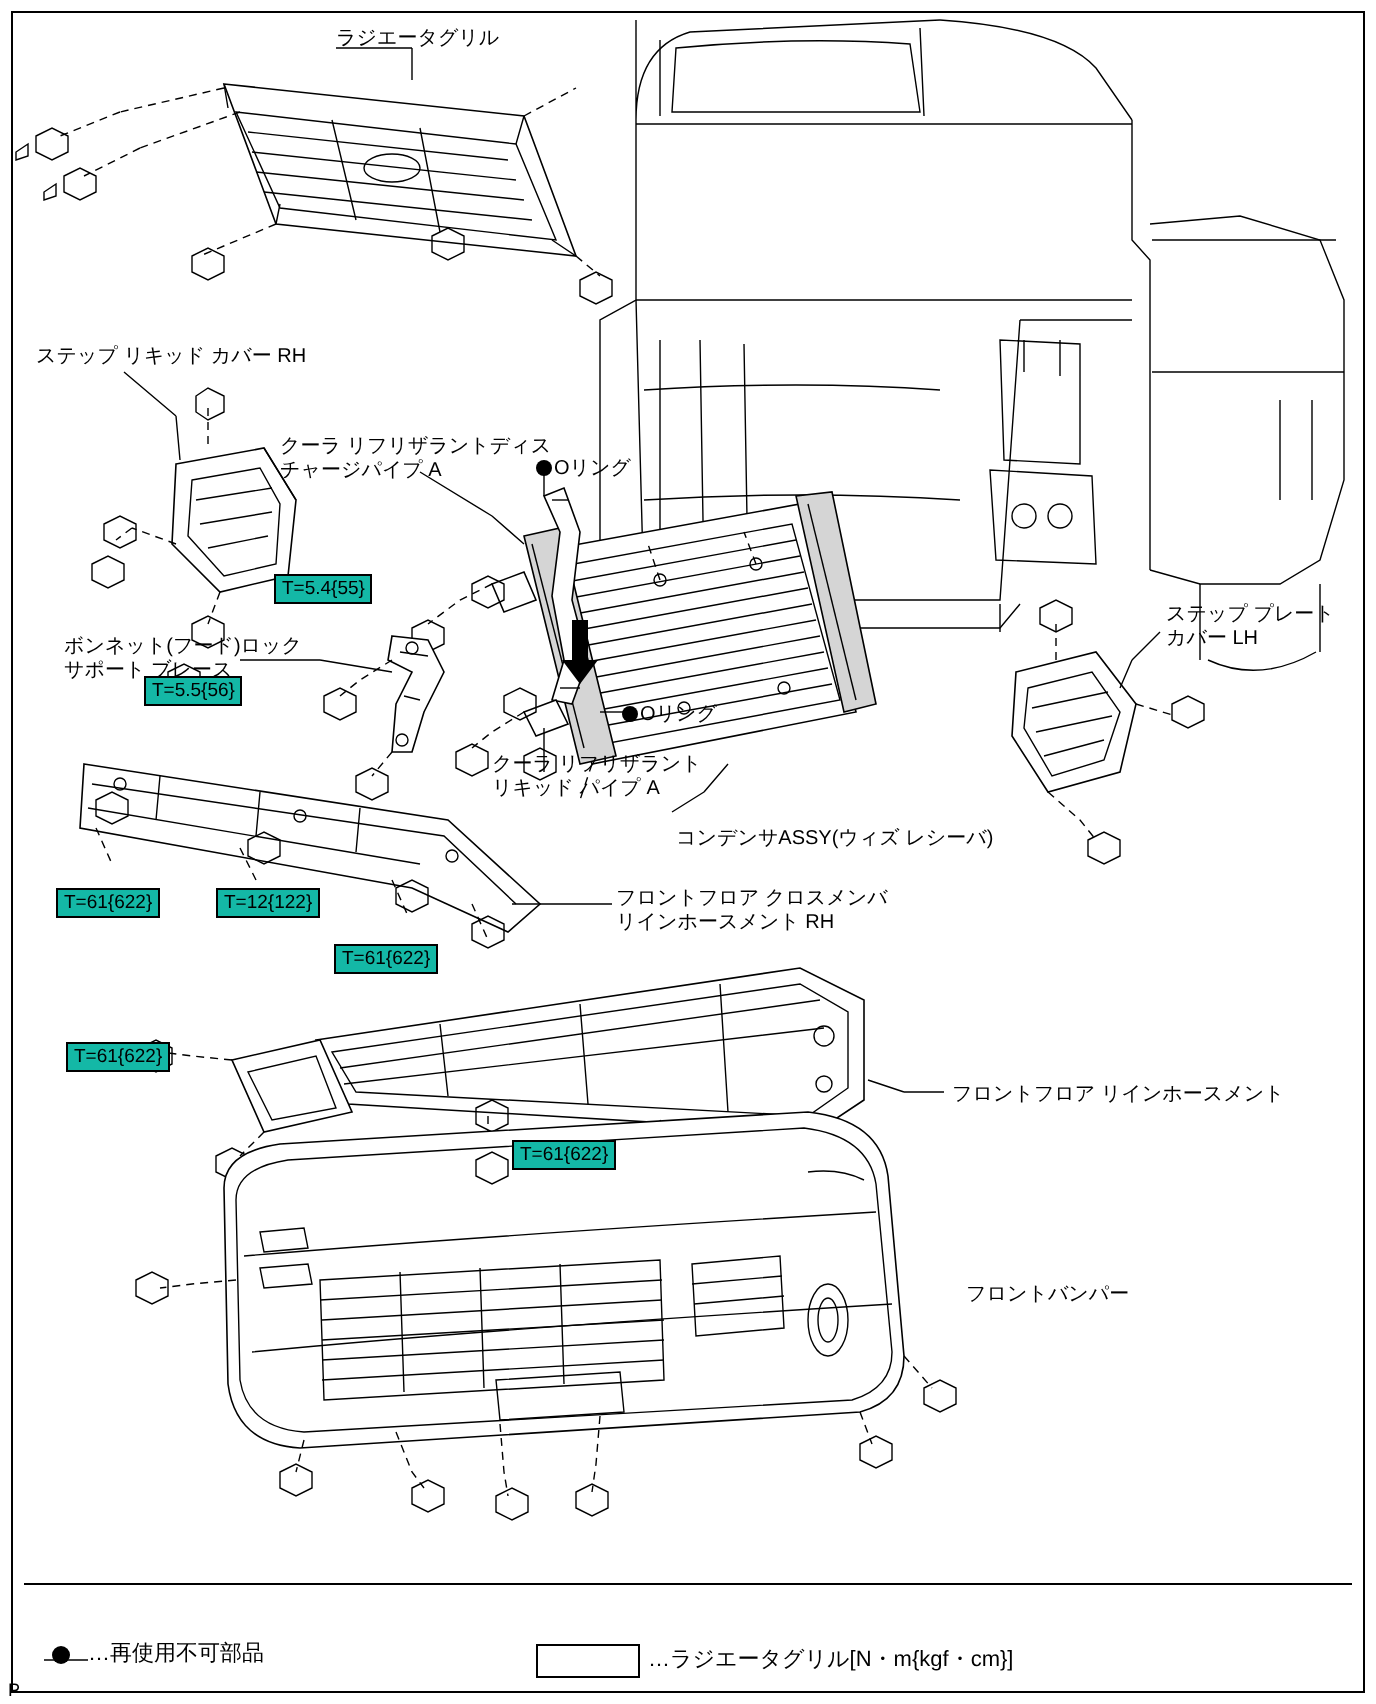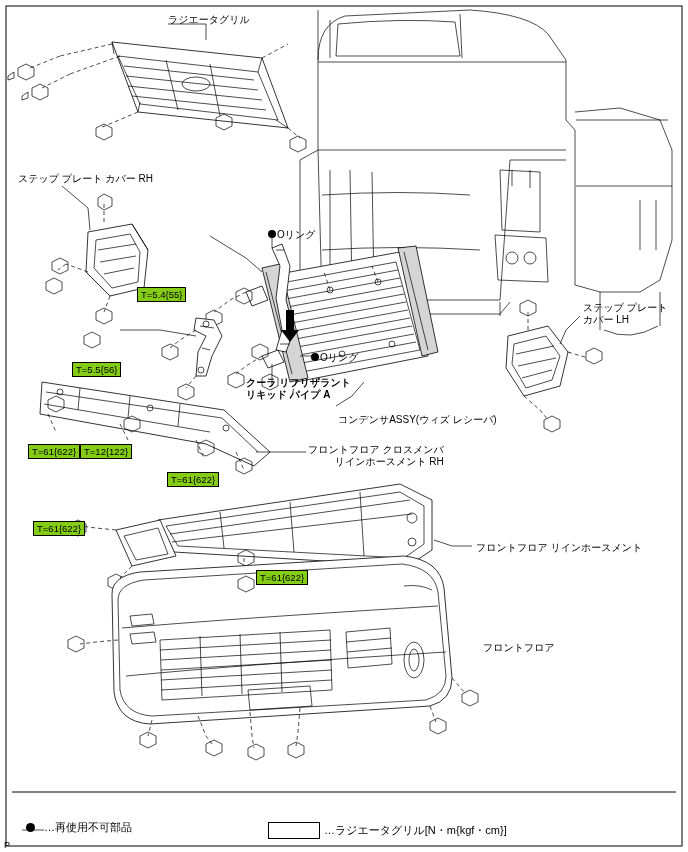--- a/index.html
+++ b/index.html
@@ -1,19 +1,19 @@
 <!DOCTYPE html>
 <html><head>
 <meta charset="utf-8">
 <style>
   html,body{margin:0;padding:0;background:#ffffff;}
   body{width:688px;height:852px;position:relative;font-family:"Liberation Sans", sans-serif;color:#000;}
   #stage{position:relative;width:688px;height:852px;overflow:hidden;}
   .lbl{position:absolute;font-size:10px;line-height:12px;white-space:pre;letter-spacing:0px;}
-  .tq{position:absolute;font-size:9.5px;line-height:11px;border:1px solid #000;background:#84cc16;padding:1px 3px;white-space:nowrap;}
+  .tq{position:absolute;font-size:9.5px;line-height:11px;border:1px solid #000;background:#14b8a6;padding:1px 3px;white-space:nowrap;}
   .legend{position:absolute;font-size:11px;line-height:14px;white-space:pre;}
   .dot{position:absolute;width:8px;height:8px;border-radius:50%;background:#000;}
   .emptybox{position:absolute;border:1px solid #000;background:#fff;}
   svg{position:absolute;left:0;top:0;}
   .pcode{position:absolute;font-size:9px;}
   .th{stroke:#000;fill:none;stroke-width:1;}
   .thin{stroke:#000;fill:none;stroke-width:0.7;}
   .dash{stroke:#000;fill:none;stroke-width:0.7;stroke-dasharray:4 3;}
   .fillw{fill:#ffffff;stroke:#000;stroke-width:0.8;}
   .fillgr{fill:#d5d5d5;stroke:#000;stroke-width:0.8;}
@@ -290,40 +290,44 @@
       <path d="M462 694 l8 -4 l8 4 l0 8 l-8 4 l-8 -4 Z"></path>
       <path d="M238 580 l8 -4 l8 4 l0 8 l-8 4 l-8 -4 Z"></path>
     </g>
 
     <path class="th" d="M12 792 L676 792"></path>
     <path class="thin" d="M22 830 L44 830"></path>
     <path class="thin" d="M295 830 L318 830"></path>
   </svg>
 
   <div class="lbl" style="left:168px;top:14px;">ラジエータグリル</div>
-  <div class="lbl" style="left:18px;top:173px;">ステップ プレート カバー RH</div>
+  <div class="lbl" style="left:18px;top:173px;">ステップ リキッド カバー RH</div>
+  <div class="lbl" style="left:140px;top:218px;">クーラ リフリザラントディス
+チャージパイプ A</div>
   <div class="lbl" style="left:277px;top:229px;">Oリング</div>
   <div class="lbl" style="left:320px;top:352px;">Oリング</div>
-  <div class="lbl" style="left:246px;top:377px;font-weight:bold;">クーラ リフリザラント
+  <div class="lbl" style="left:32px;top:318px;">ボンネット(フード)ロック
+サポート ブレース</div>
+  <div class="lbl" style="left:246px;top:377px;">クーラ リフリザラント
 リキッド パイプ A</div>
   <div class="lbl" style="left:338px;top:414px;">コンデンサASSY(ウィズ レシーバ)</div>
   <div class="lbl" style="left:583px;top:302px;">ステップ プレート
 カバー LH</div>
-  <div class="lbl" style="left:308px;top:444px;text-align:right;">フロントフロア クロスメンバ
+  <div class="lbl" style="left:308px;top:444px;">フロントフロア クロスメンバ
 リインホースメント RH</div>
   <div class="lbl" style="left:476px;top:542px;">フロントフロア リインホースメント</div>
-  <div class="lbl" style="left:483px;top:642px;">フロントフロア</div>
+  <div class="lbl" style="left:483px;top:642px;">フロントバンパー</div>
 
   <div class="dot" style="left:268px;top:230px;"></div>
   <div class="dot" style="left:311px;top:353px;"></div>
 
   <div class="tq" style="left:137px;top:287px;">T=5.4{55}</div>
-  <div class="tq" style="left:72px;top:362px;">T=5.5{56}</div>
+  <div class="tq" style="left:72px;top:338px;">T=5.5{56}</div>
   <div class="tq" style="left:28px;top:444px;">T=61{622}</div>
-  <div class="tq" style="left:80px;top:444px;">T=12{122}</div>
+  <div class="tq" style="left:108px;top:444px;">T=12{122}</div>
   <div class="tq" style="left:167px;top:472px;">T=61{622}</div>
   <div class="tq" style="left:33px;top:521px;">T=61{622}</div>
   <div class="tq" style="left:256px;top:570px;">T=61{622}</div>
 
   <div class="dot" style="left:26px;top:823px;width:9px;height:9px;"></div>
   <div class="legend" style="left:44px;top:820px;text-align:center;">…再使用不可部品</div>
   <div class="emptybox" style="left:268px;top:822px;width:50px;height:15px;"></div>
   <div class="legend" style="left:324px;top:823px;">…ラジエータグリル[N・m{kgf・cm}]</div>
 
   <div class="pcode" style="left:4px;top:840px;">P</div>

